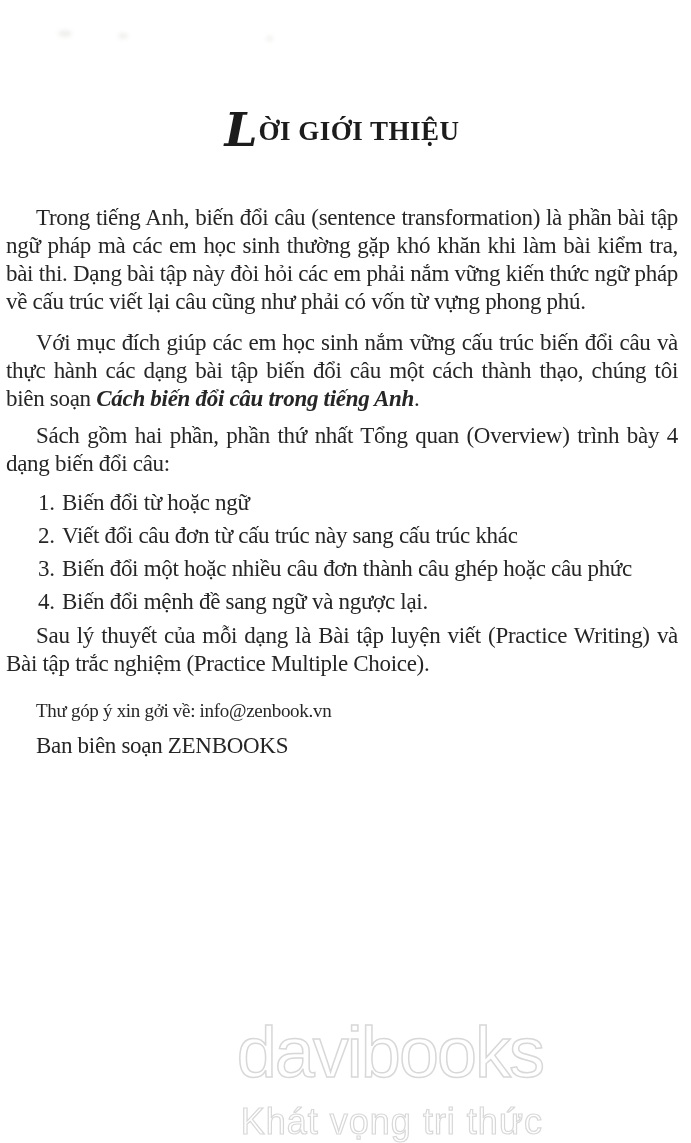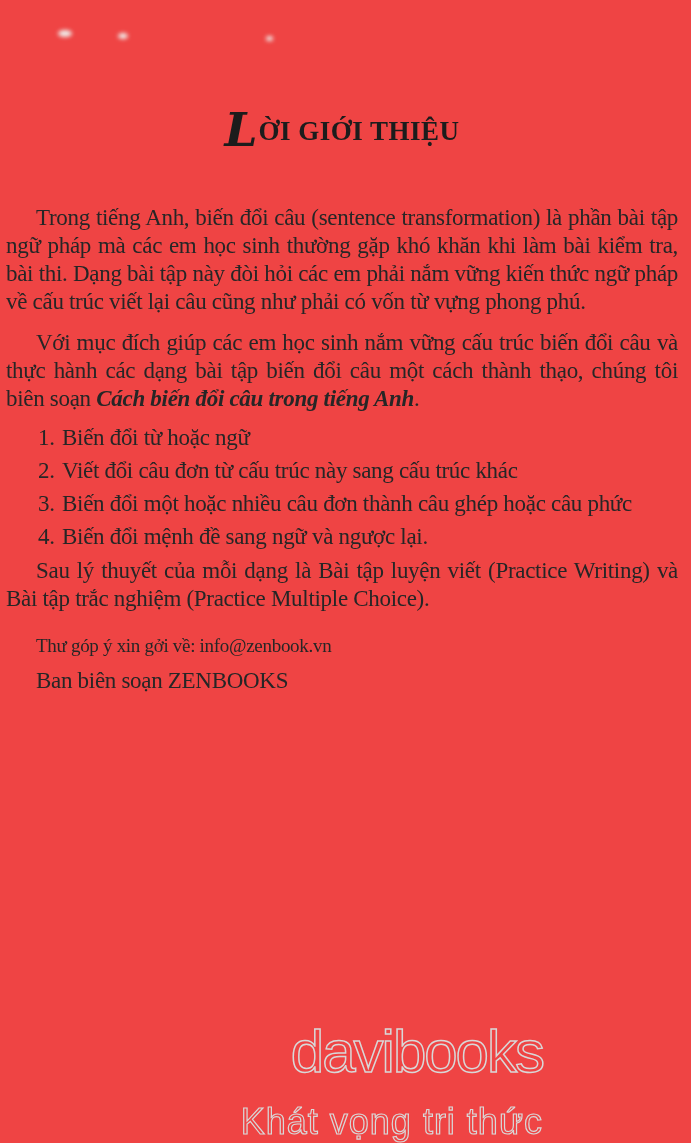--- a/index.html
+++ b/index.html
@@ -1,20 +1,20 @@
 <!DOCTYPE html>
 <html><head>
 <meta charset="utf-8">
 <style>
   html,body { margin:0; padding:0; background:#e9e9e9; }
   .page {
     position:relative;
     width:691px; height:1143px;
     margin:0 auto;
-    background:#ef4444;
+    background:#ffffff;
     color:#262626;
     font-family:"Liberation Serif", serif;
     box-sizing:border-box;
     padding:0 13px 0 6px;
     overflow:hidden;
   }
   
   .speck { position:absolute; background:#efefec; border-radius:50%; filter:blur(2px); }
   .speck.s1 { left:58px;  top:30px; width:14px; height:7px; }
   .speck.s2 { left:118px; top:33px; width:10px; height:6px; }
@@ -67,21 +67,21 @@
   .signature { margin:7px  0 0 0; font-size:23px; line-height:28px; letter-spacing:-0.3px; text-indent:30px; }
 
   .watermark {
     position:absolute;
     top:1012px; right:148px;
     text-align:right;
     font-family:"Liberation Sans", sans-serif;
     pointer-events:none;
   }
   .wm-brand {
-    font-size:60px; line-height:80px;
+    font-size:72px; line-height:80px;
     letter-spacing:-2px;
     color:transparent;
     -webkit-text-stroke:1.5px #d8d8d8;
   }
   .wm-slogan {
     margin-top:12px;
     font-size:36px; line-height:36px;
     letter-spacing:1px;
     color:transparent;
     -webkit-text-stroke:1.2px #d8d8d8;
@@ -95,20 +95,21 @@
   <span class="speck s1"></span>
   <span class="speck s2"></span>
   <span class="speck s3"></span>
 
   <h1 class="title"><span class="drop">L</span><span class="rest">ỜI GIỚI THIỆU</span></h1>
 
   <p class="para p1">Trong tiếng Anh, biến đổi câu (sentence transformation) là phần bài tập ngữ pháp mà các em học sinh thường gặp khó khăn khi làm bài kiểm tra, bài thi. Dạng bài tập này đòi hỏi các em phải nắm vững kiến thức ngữ pháp về cấu trúc viết lại câu cũng như phải có vốn từ vựng phong phú.</p>
 
   <p class="para p2"><span>Với mục đích giúp các em học sinh nắm vững cấu trúc biến đổi câu và thực hành các dạng bài tập biến đổi câu một cách thành thạo, chúng tôi biên soạn </span><span class="book-em">Cách biến đổi câu trong tiếng Anh</span><span>.</span></p>
 
+  <p class="para p3">Sách gồm hai phần, phần thứ nhất Tổng quan (Overview) trình bày 4 dạng biến đổi câu:</p>
 
   <div class="tlist">
     <div class="item">
       <span class="num">1.</span>
       <span class="txt">Biến đổi từ hoặc ngữ</span>
     </div>
     <div class="item">
       <span class="num">2.</span>
       <span class="txt">Viết đổi câu đơn từ cấu trúc này sang cấu trúc khác</span>
     </div>

